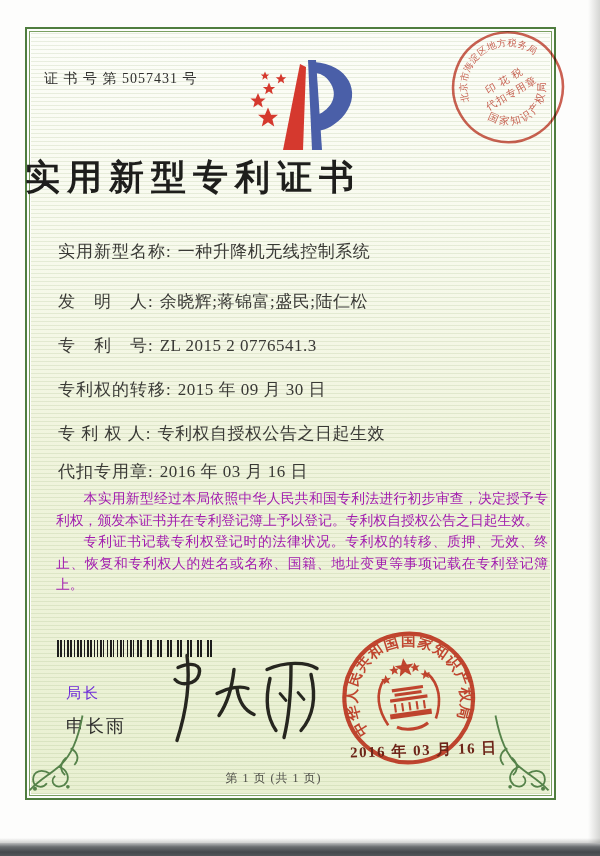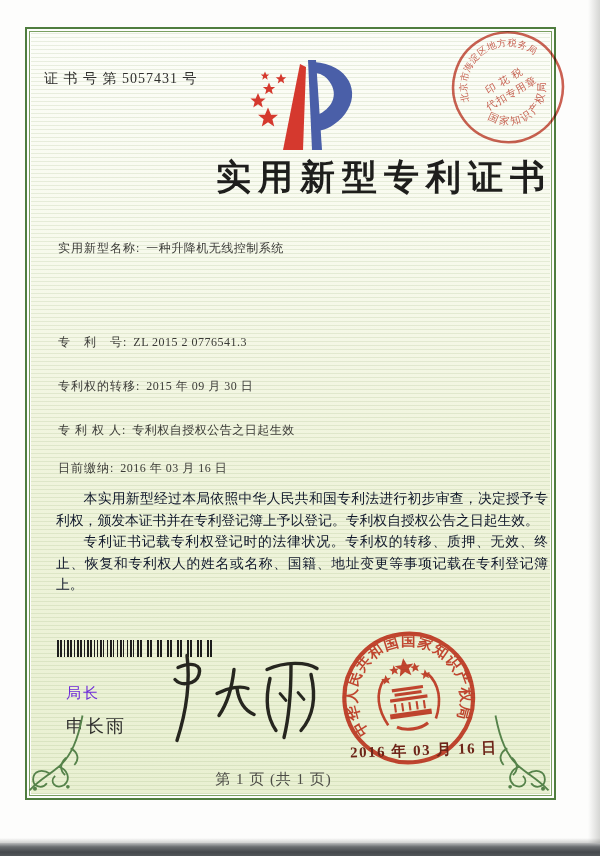--- a/index.html
+++ b/index.html
@@ -16,45 +16,45 @@
   .frame{position:absolute;left:25px;top:27px;width:527px;height:769px;border:2px solid #4f7d3f;}
   .frame-inner{position:absolute;inset:2px;border:1px solid #7aa061;}
   .frame-bg{position:absolute;inset:4px;
     background:
       repeating-linear-gradient(0deg,rgba(130,160,95,0.16) 0px,rgba(130,160,95,0.16) 1px,rgba(0,0,0,0) 1px,rgba(0,0,0,0) 4px),
       linear-gradient(180deg,#fcfdf8 0%,#f8faee 25%,#f0f4dd 55%,#e9f0d2 100%);}
   
   .cert-no{position:absolute;left:44px;top:70px;font-size:14px;letter-spacing:1px;color:#2f2f2d;}
   .logo{position:absolute;left:228px;top:48px;}
   .stamp{position:absolute;left:450px;top:28px;transform:rotate(-30deg);opacity:.82;mix-blend-mode:multiply;}
-  .title{position:absolute;left:25px;top:154px;width:527px;text-align:right;
+  .title{position:absolute;left:25px;top:154px;width:527px;text-align:left;
          font-size:35px;font-weight:bold;letter-spacing:7px;color:#1e1e1c;}
-  .row{position:absolute;left:58px;font-size:12px;color:#3a3a36;letter-spacing:0.5px;white-space:nowrap;}
+  .row{position:absolute;left:58px;font-size:17px;color:#3a3a36;letter-spacing:0.5px;white-space:nowrap;}
   .row .flabel{letter-spacing:1px;}
   .row .fvalue{margin-left:6px;}
   .r0{top:240px}.r1{top:290px}.r2{top:334px}.r3{top:378px}.r4{top:422px}.r5{top:460px}
   .paras{position:absolute;left:56px;top:488px;width:492px;font-size:13.8px;line-height:21.5px;
-         color:#0f172a;text-align:justify;}
+         color:#a21caf;text-align:justify;}
   .paras p{margin:0;text-indent:2em;}
   .barcode{position:absolute;left:57px;top:640px;width:158px;height:17px;
     background:repeating-linear-gradient(90deg,
       #1d1d1d 0px,#1d1d1d 1.5px,rgba(0,0,0,0) 1.5px,rgba(0,0,0,0) 3px,
       #1d1d1d 3px,#1d1d1d 5px,rgba(0,0,0,0) 5px,rgba(0,0,0,0) 6.5px,
       #1d1d1d 6.5px,#1d1d1d 7.5px,rgba(0,0,0,0) 7.5px,rgba(0,0,0,0) 10px);}
   .director-label{position:absolute;left:66px;top:684px;font-size:15px;color:#6d28d9;letter-spacing:2px;}
   .director-name{position:absolute;left:66px;top:714px;font-size:18px;color:#2e2e2c;letter-spacing:2px;}
   .signature{position:absolute;left:148px;top:645px;}
   .seal{position:absolute;left:341px;top:630px;transform:rotate(-8deg);mix-blend-mode:multiply;opacity:.93;}
   .seal-date{position:absolute;left:350px;top:741px;font-size:15px;font-weight:bold;color:#6d2418;
              letter-spacing:1.5px;transform:rotate(-2deg);}
   .flourish{position:absolute;top:710px;}
   .fl-left{left:24px;}
   .fl-right{left:490px;transform:scaleX(-1);}
   .footer{position:absolute;left:25px;top:770px;width:497px;text-align:center;
-          font-size:15px;color:#4c4c46;letter-spacing:1px;}
+          font-size:12px;color:#4c4c46;letter-spacing:1px;}
 </style>
 </head>
 <body>
 
 <div class="photo">
 
   <div class="frame">
     <div class="frame-inner"></div>
     <div class="frame-bg"></div>
   </div>
@@ -93,31 +93,34 @@
         <textPath href="#arcBot" startOffset="4">国家知识产权局</textPath>
       </text>
     </svg>
   </div>
 
   <div class="title">实用新型专利证书</div>
 
   <div class="row r0">
     <span class="flabel">实用新型名称:</span><span class="fvalue">一种升降机无线控制系统</span>
   </div>
+  <div class="row r1">
+    <span class="flabel">发　明　人:</span><span class="fvalue">余晓辉;蒋锦富;盛民;陆仁松</span>
+  </div>
   <div class="row r2">
     <span class="flabel">专　利　号:</span><span class="fvalue">ZL 2015 2 0776541.3</span>
   </div>
   <div class="row r3">
     <span class="flabel">专利权的转移:</span><span class="fvalue">2015 年 09 月 30 日</span>
   </div>
   <div class="row r4">
     <span class="flabel">专 利 权 人:</span><span class="fvalue">专利权自授权公告之日起生效</span>
   </div>
   <div class="row r5">
-    <span class="flabel">日前缴纳:</span><span class="fvalue">2016 年 03 月 16 日</span>
+    <span class="flabel">代扣专用章:</span><span class="fvalue">2016 年 03 月 16 日</span>
   </div>
 
   <div class="paras">
     <p>本实用新型经过本局依照中华人民共和国专利法进行初步审查，决定授予专利权，颁发本证书并在专利登记簿上予以登记。专利权自授权公告之日起生效。</p>
     <p>专利证书记载专利权登记时的法律状况。专利权的转移、质押、无效、终止、恢复和专利权人的姓名或名称、国籍、地址变更等事项记载在专利登记簿上。</p>
   </div>
 
   <div class="barcode"></div>
 
   <div class="director-label">局长</div>

